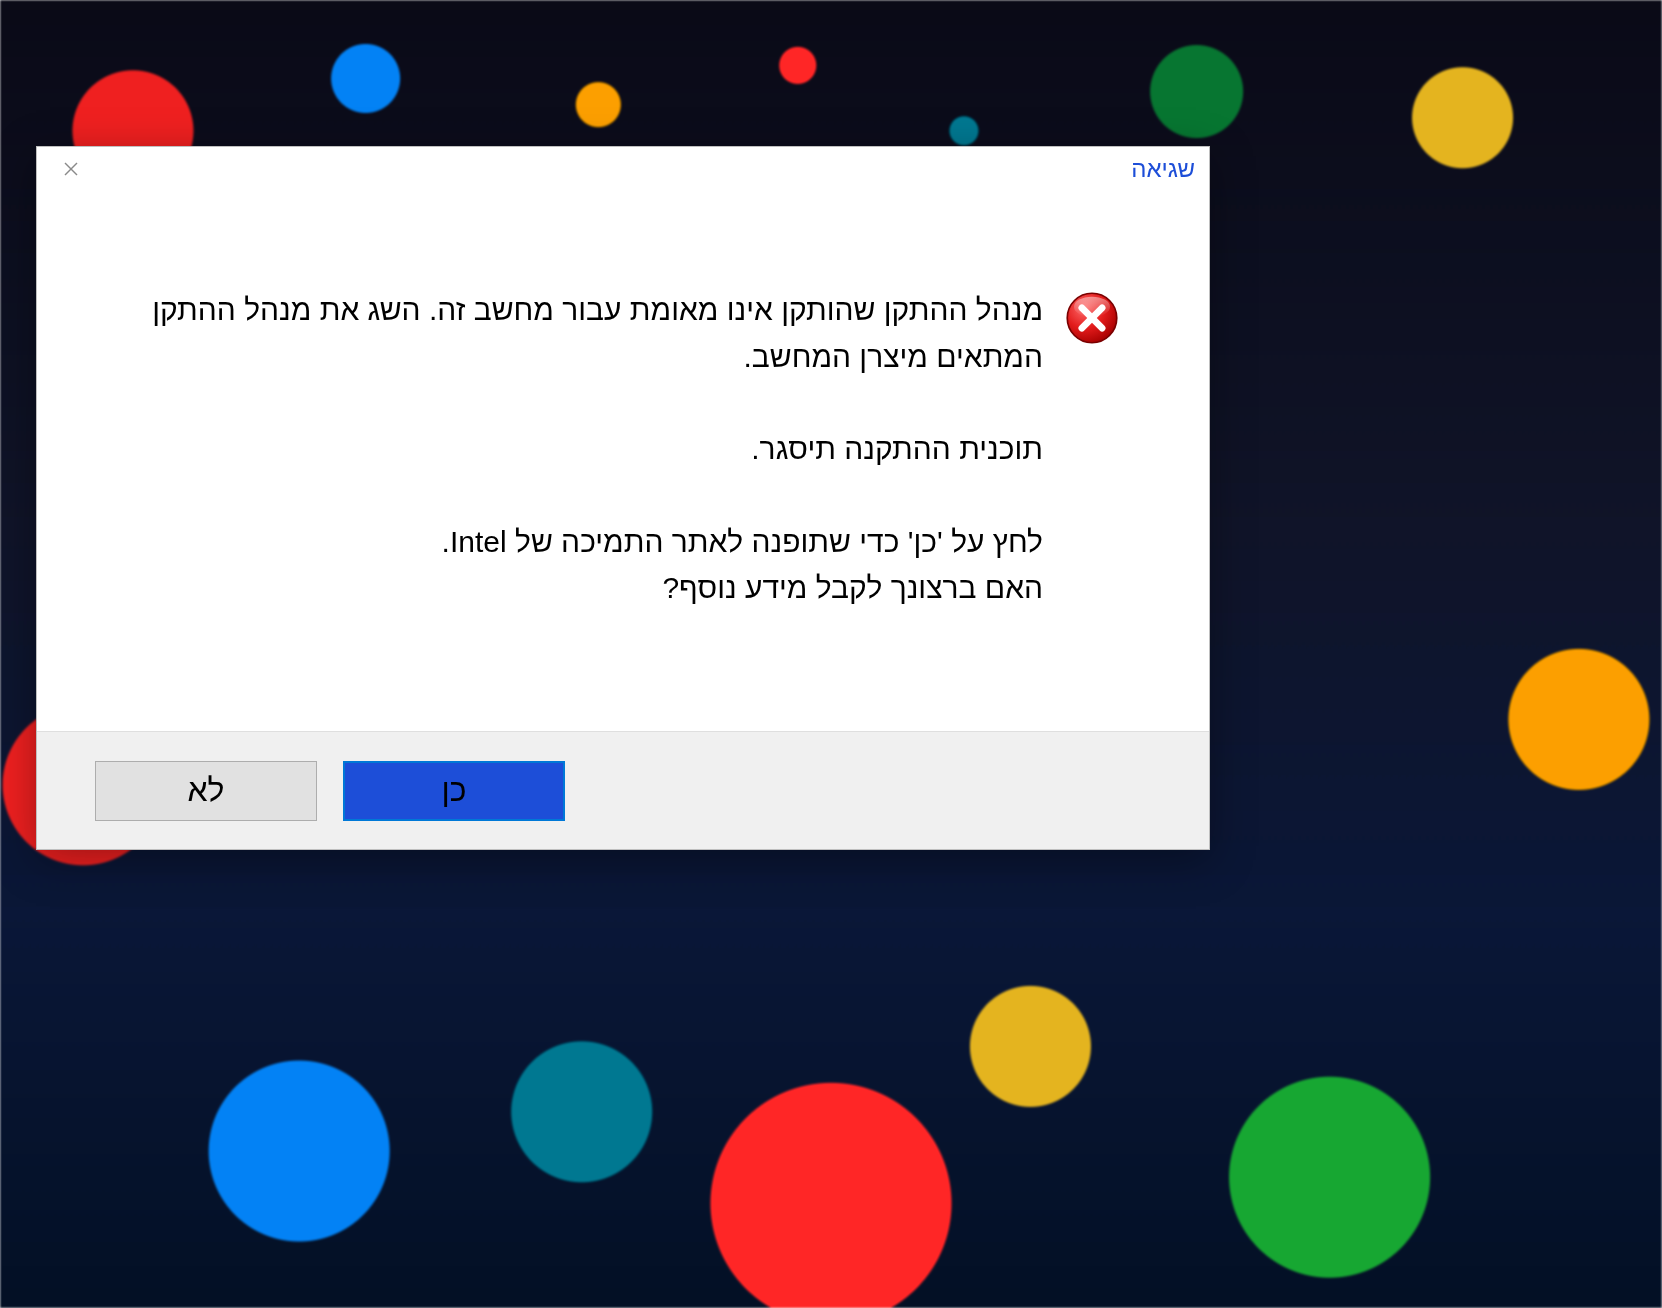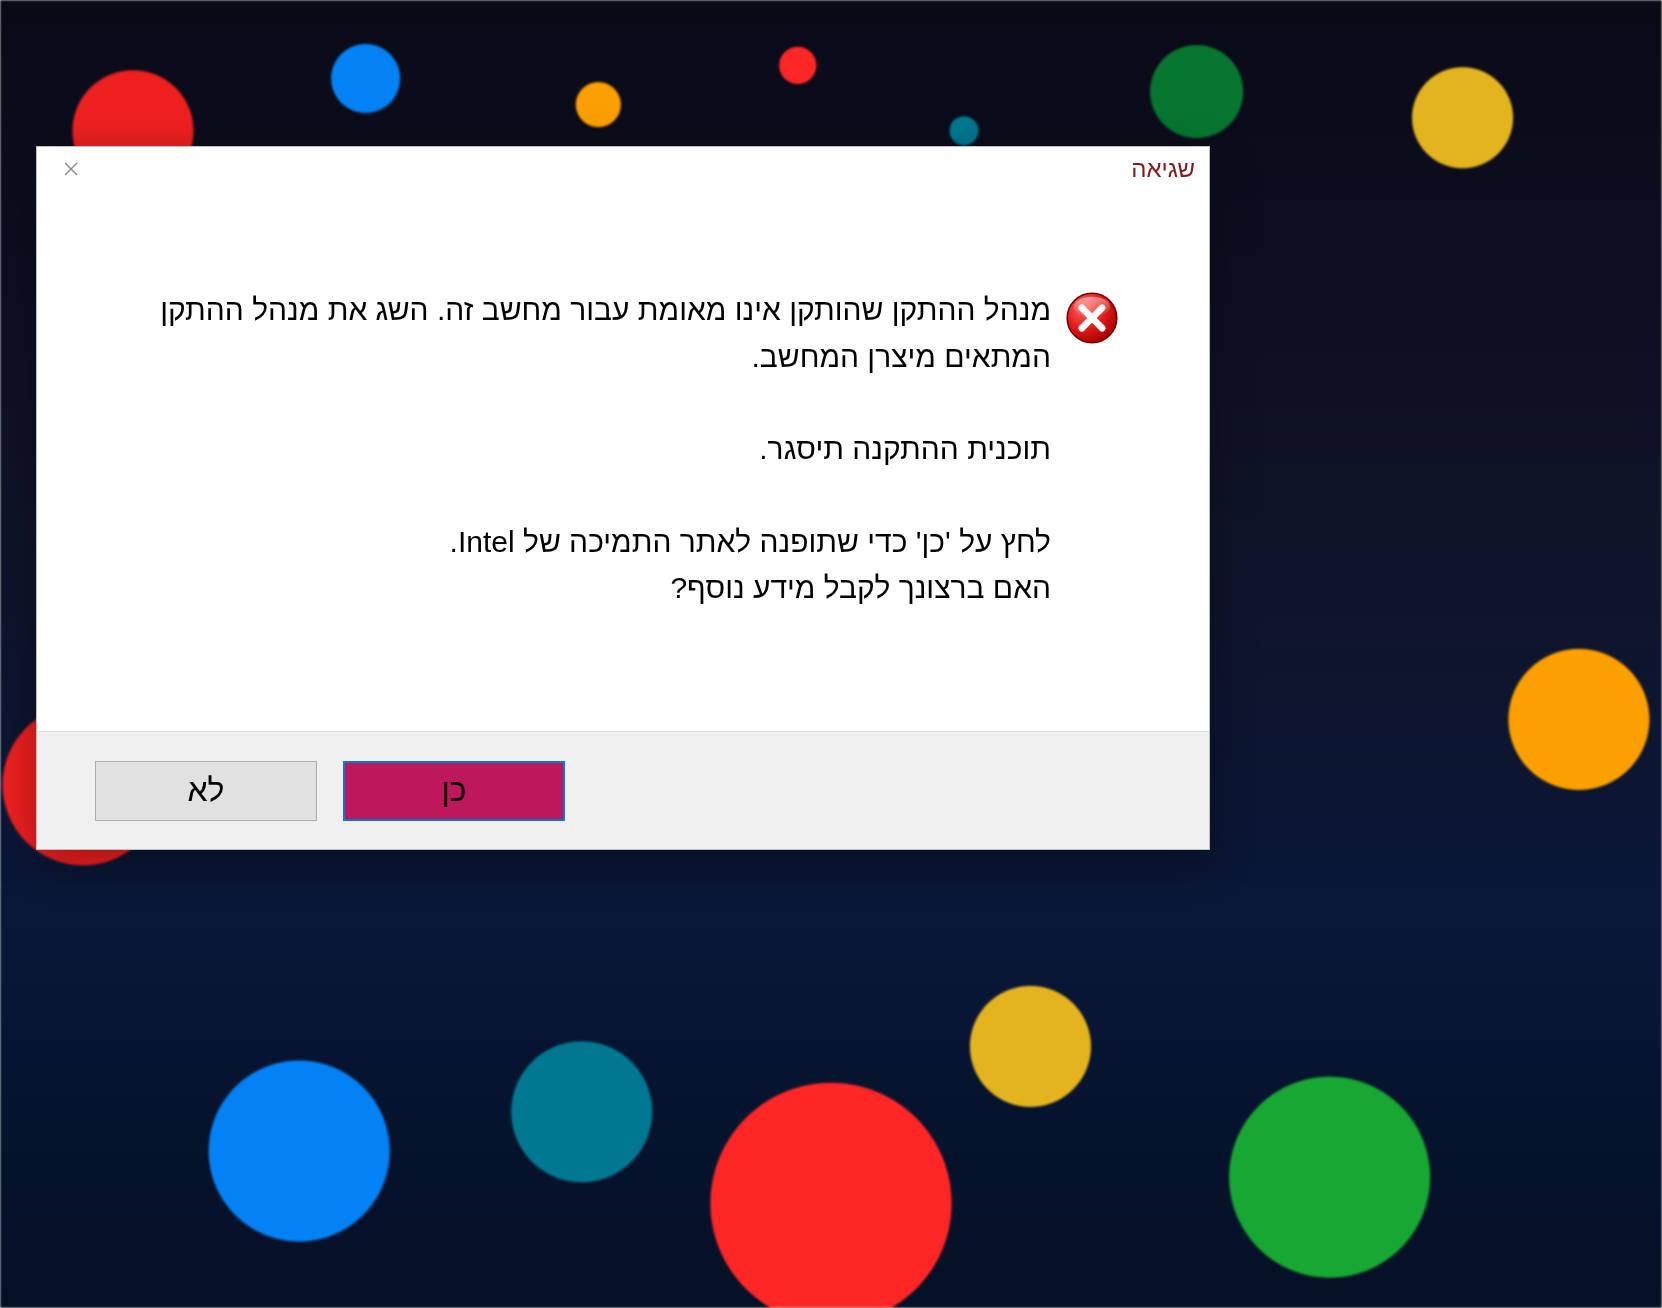--- a/index.html
+++ b/index.html
@@ -56,30 +56,30 @@
       width: 40px;
       height: 32px;
       display: flex;
       align-items: center;
       justify-content: center;
       color: #8a8a8a;
       cursor: pointer;
     }
     .titlebar .title {
       font-size: 24px;
-      color: #7f1d1d;
+      color: #1d4ed8;
       text-align: right;
     }
     .content {
       flex: 1;
       display: flex;
       flex-direction: row;
       align-items: flex-start;
       padding: 96px 90px 30px 90px;
-      gap: 14px;
+      gap: 22px;
     }
     .error-icon {
       width: 54px;
       height: 54px;
       flex: 0 0 54px;
       margin-top: 4px;
     }
     .msg {
       font-size: 30px;
       line-height: 1.55;
@@ -107,21 +107,21 @@
       background: #e1e1e1;
       border: 1px solid #adadad;
       font-size: 32px;
       font-family: inherit;
       cursor: pointer;
       display: flex;
       align-items: center;
       justify-content: center;
       color: #000;
     }
-    .btn.default { border: 2px solid #0078d7; background: #be185d; }
+    .btn.default { border: 2px solid #0078d7; background: #1d4ed8; }
   </style>
 </head>
 <body>
 
 <div class="desktop-bg"></div>
 
 <div class="dialog">
 
   <div class="titlebar">
     <div class="close">

